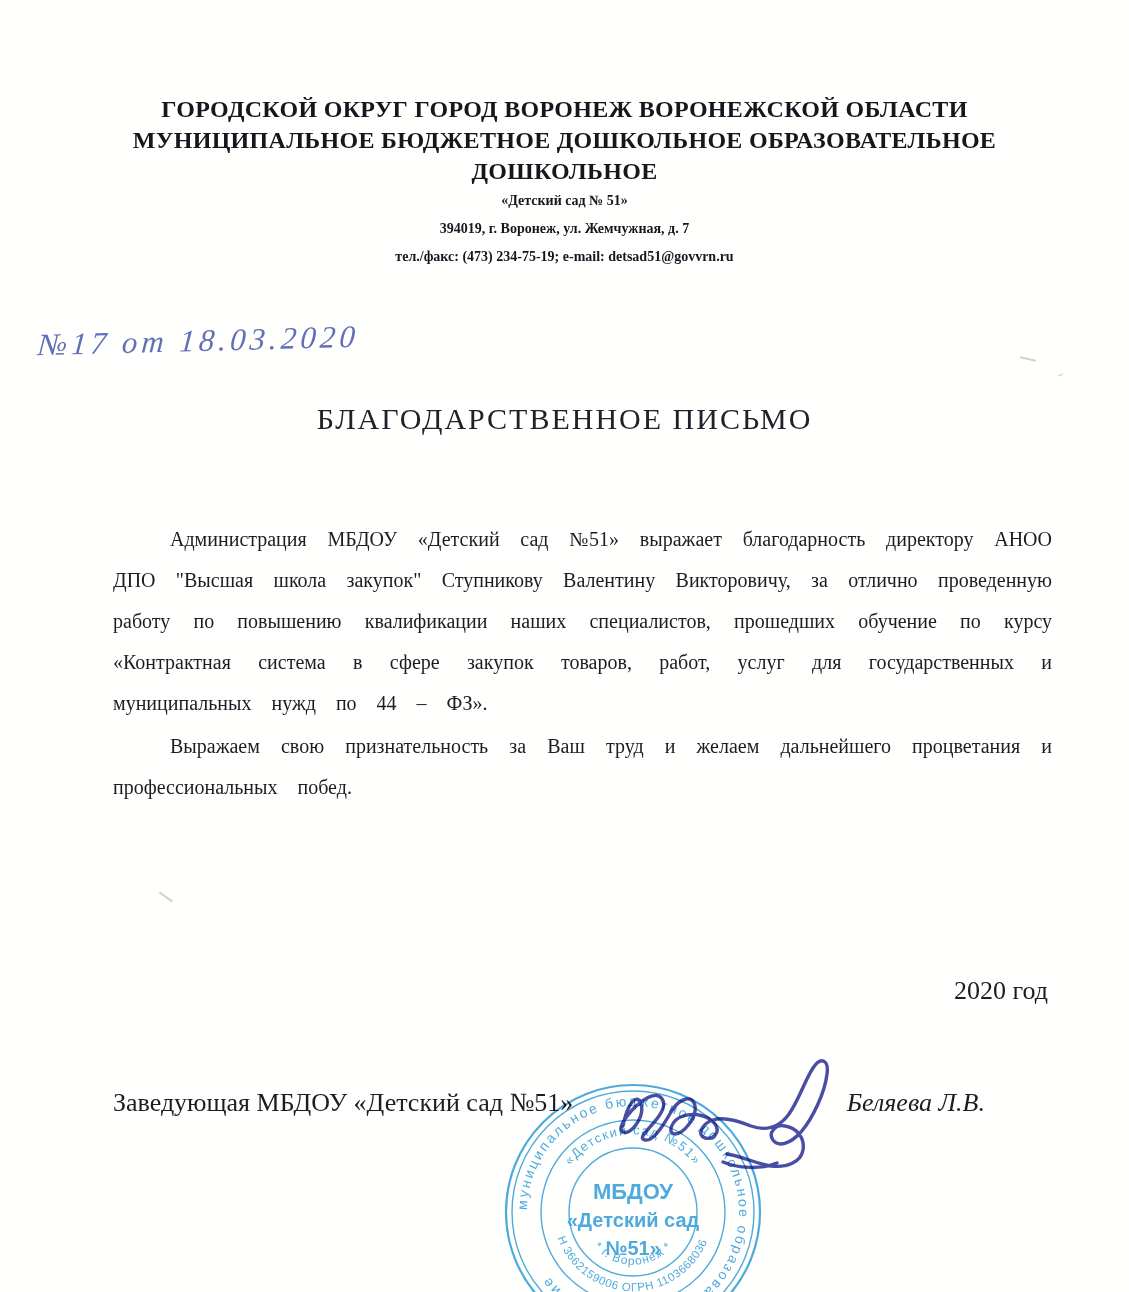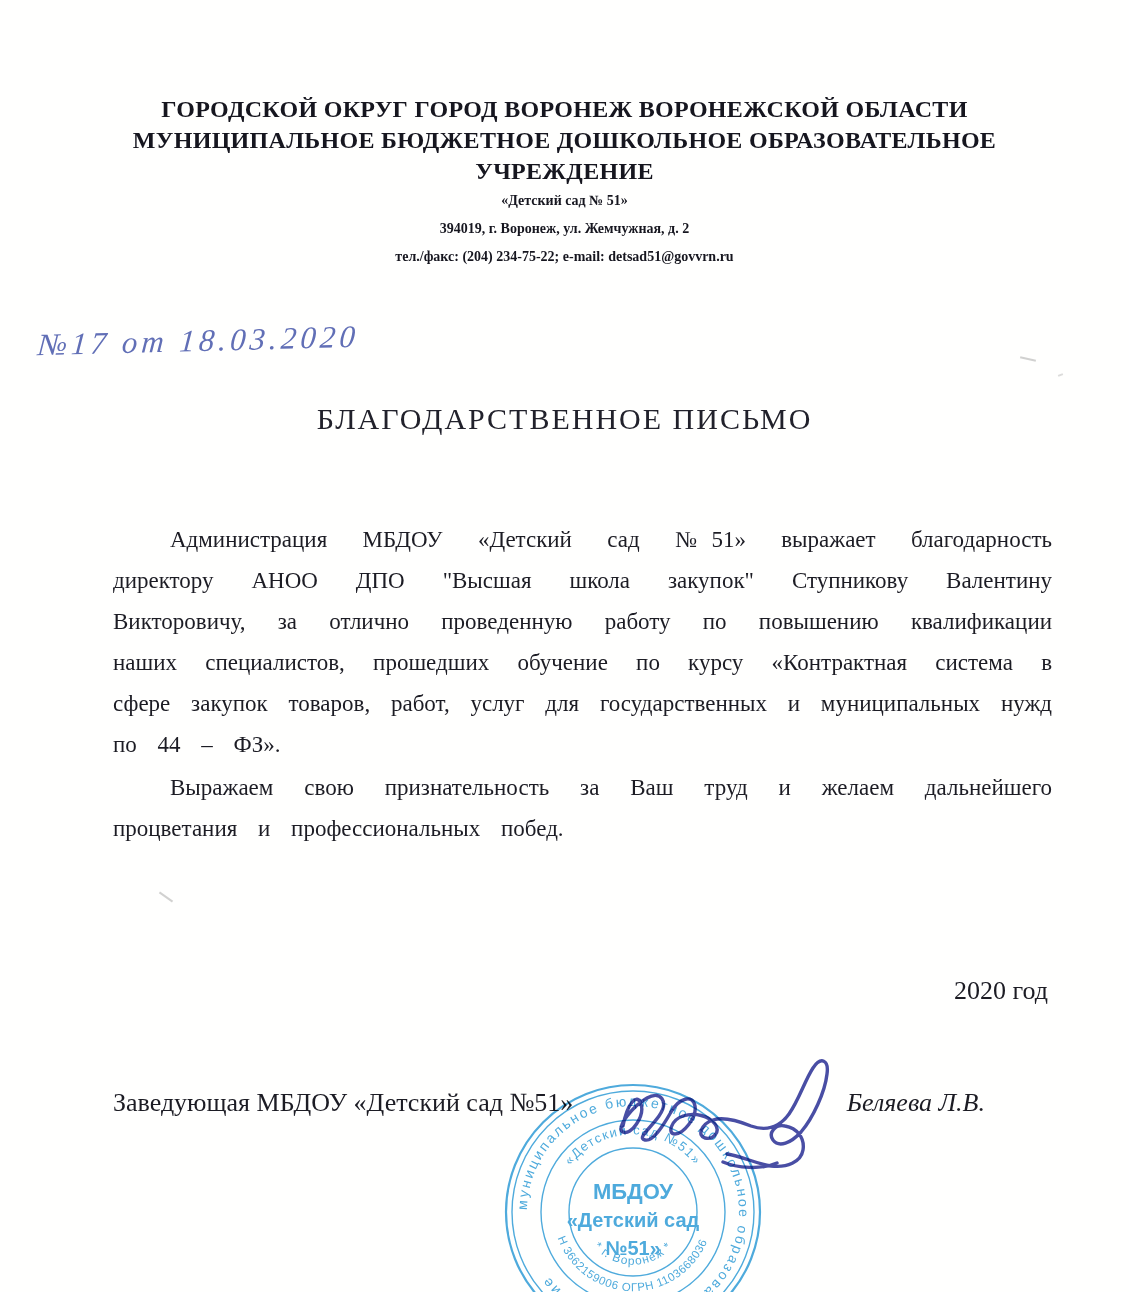--- a/index.html
+++ b/index.html
@@ -14,21 +14,21 @@
   .org-header .big{font-size:24px; line-height:31px; letter-spacing:0.3px;}
   .org-header .small{font-size:14px; line-height:28px; white-space:pre-wrap;}
   
   .reg-note{position:absolute; left:38px; top:323px; font-size:31px; font-style:italic;
     color:#4656aa; letter-spacing:4px; transform:rotate(-1.5deg) skewX(-6deg); opacity:.85;}
   
   .letter-title{position:absolute; top:402px; left:0; width:100%; text-align:center;
     font-size:30px; letter-spacing:2px; color:#21212b;}
   
   .body-text{position:absolute; top:519px; left:113px; width:939px;
-    font-size:23px; line-height:41px; text-align:justify; word-spacing:15px;}
+    font-size:20px; line-height:41px; text-align:justify; word-spacing:15px;}
   .body-text p{margin:0 0 2px 0; text-indent:57px;}
   
   .year-line{position:absolute; top:976px; right:81px; font-size:26px;text-align:right;}
   
   .sig-row{position:absolute; top:1088px; left:113px; width:939px; font-size:26px;}
   .sig-row .pos{position:absolute; left:0; top:0;}
   .sig-row .name{position:absolute; right:67px; top:0;font-style:italic;}
   
   .stamp-svg{position:absolute; left:498px; top:1077px; mix-blend-mode:multiply; opacity:.92;}
   .stamp-svg text{font-family:"Liberation Sans", sans-serif; fill:#3fa3da;}
@@ -41,24 +41,24 @@
   .a3{left:1058px; top:374px; width:5px; transform:rotate(-20deg); opacity:.35;}
 </style>
 </head>
 <body>
 
 <div id="page">
 
   <div class="org-header">
     <div class="big">ГОРОДСКОЙ ОКРУГ ГОРОД ВОРОНЕЖ ВОРОНЕЖСКОЙ ОБЛАСТИ</div>
     <div class="big">МУНИЦИПАЛЬНОЕ БЮДЖЕТНОЕ ДОШКОЛЬНОЕ ОБРАЗОВАТЕЛЬНОЕ</div>
-    <div class="big">УЧРЕЖДЕНИЕ</div>
+    <div class="big">ДОШКОЛЬНОЕ</div>
     <div class="small">«Детский сад № 51»</div>
-    <div class="small">394019, г. Воронеж, ул. Жемчужная, д. 2</div>
-    <div class="small">тел./факс: (204) 234-75-22; e-mail: detsad51@govvrn.ru</div>
+    <div class="small">394019, г. Воронеж, ул. Жемчужная, д. 7</div>
+    <div class="small">тел./факс: (473) 234-75-19; e-mail: detsad51@govvrn.ru</div>
   </div>
 
   <div class="reg-note">№17 от 18.03.2020</div>
 
   <div class="letter-title">БЛАГОДАРСТВЕННОЕ ПИСЬМО</div>
 
   <div class="body-text">
     <p>Администрация МБДОУ «Детский сад №51» выражает благодарность директору АНОО ДПО "Высшая школа закупок" Ступникову Валентину Викторовичу, за отлично проведенную работу по повышению квалификации наших специалистов, прошедших обучение по курсу «Контрактная система в сфере закупок товаров, работ, услуг для государственных и муниципальных нужд по 44 – ФЗ».</p>
     <p>Выражаем свою признательность за Ваш труд и желаем дальнейшего процветания и профессиональных побед.</p>
   </div>

